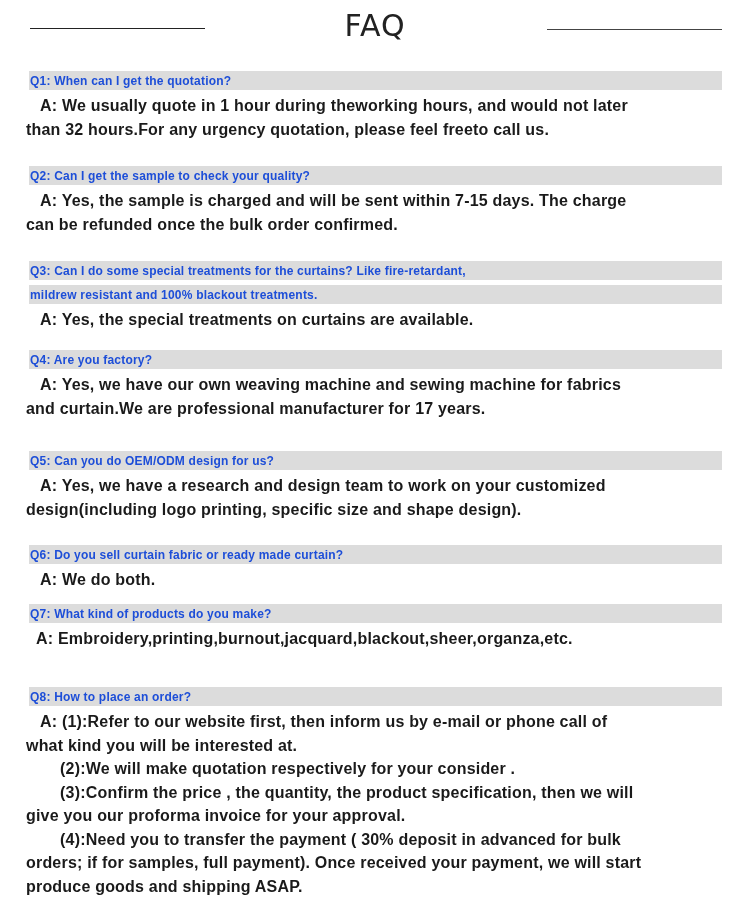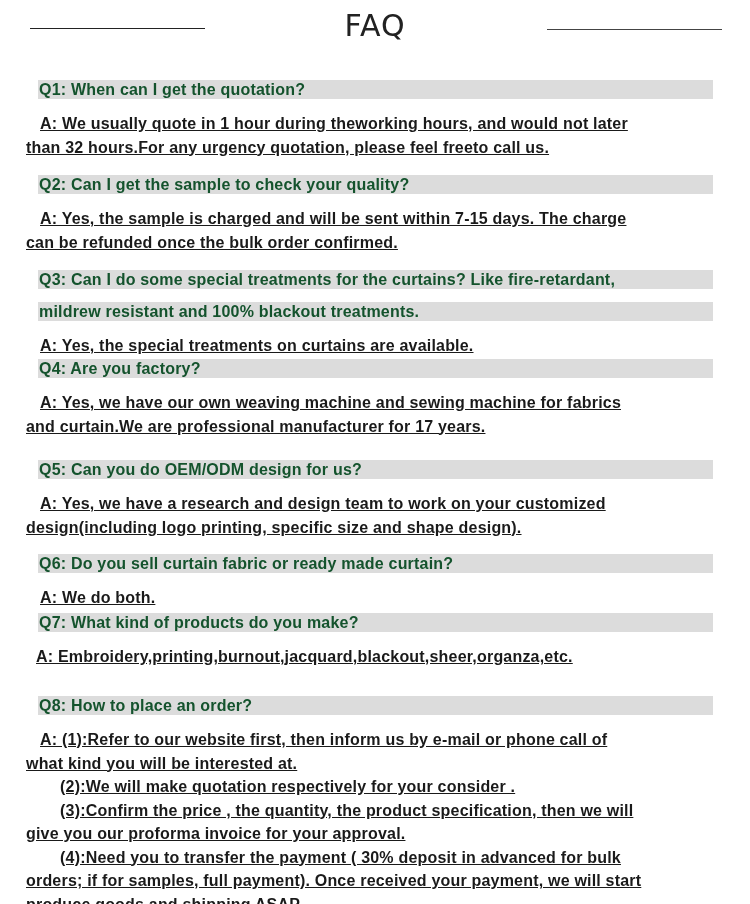--- a/index.html
+++ b/index.html
@@ -52,37 +52,36 @@
     }
     .faq {
       position: absolute;
       top: 67px;
       left: 25px;
       width: 701px;
     }
     .q {
       display: block;
       background: #dcdcdc;
-      font-size: 16px;
+      font-size: 12px;
       line-height: 18px;
       padding: 1px 0 0 1px;
-      margin: 13px;
+      margin: 4px;
       font-weight: bold;
-      color: #14532d;
+      color: #1d4ed8;
       letter-spacing: 0.2px;
     }
     .q + .q { margin-top: 5px; }
     .a {
       font-size: 16px;
       line-height: 23.5px;
       font-weight: bold;
       color: #1a1a1a;
       margin: 1px 0 0 1px;
       letter-spacing: 0.2px;
-      text-decoration: underline;
     }
     .a p { margin: 0; }
     .indent1 { padding-left: 14px; }
     .indent2 { padding-left: 34px; }
     .item { position: absolute; left: 0; width: 701px; }
   </style>
 </head>
 <body>
 
 <div class="header">

